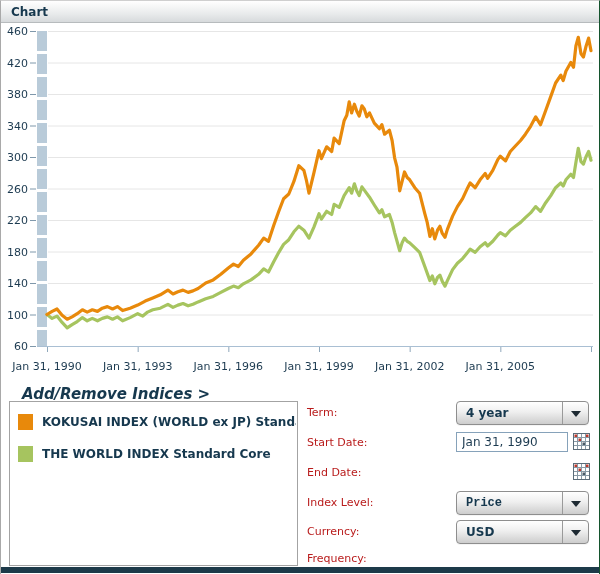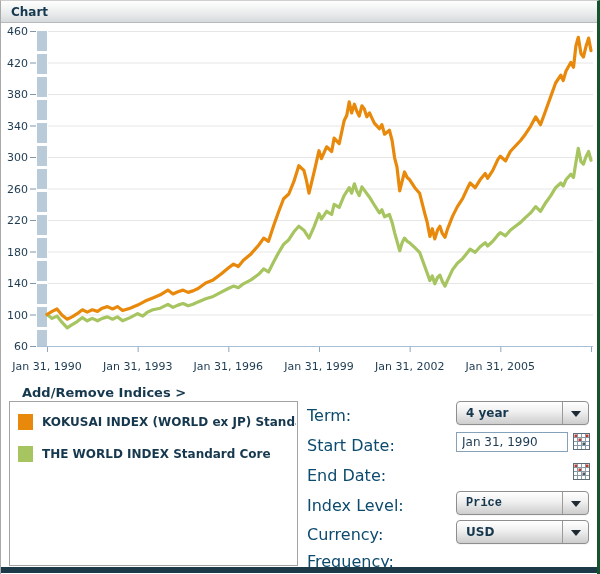--- a/index.html
+++ b/index.html
@@ -1,49 +1,49 @@
 <!DOCTYPE html>
 <html><head>
 <meta charset="utf-8">
 <style>
   * { margin:0; padding:0; box-sizing:border-box; }
   html,body { background:#fff; }
   body { font-family:"DejaVu Sans", sans-serif; }
   #app {
     position:relative; width:600px; height:574px; background:#fff; overflow:hidden;
-    border-left:1px solid #a9a9a9; border-right:3px solid #14532d; border-top:1px solid #cfcfcf;
+    border-left:1px solid #a9a9a9; border-right:1px solid #14532d; border-top:1px solid #cfcfcf;
   }
   .titlebar {
     position:absolute; left:0; top:0; width:100%; height:22px;
     background:linear-gradient(#ffffff,#e9ebec 60%,#d7dadc);
     border-bottom:1px solid #b7bbbd;
   }
   .titlebar .title {
     display:inline-block; padding-left:10px; line-height:21px;
     font-size:12px; font-weight:bold; color:#16384e;
   }
   #chart-svg { position:absolute; left:0; top:22px; }
   #chart-svg text { font-family:"DejaVu Sans", sans-serif; }
   .subhead {
-    position:absolute; top:384px; font-size:13px; font-weight:bold; color:#16384e;
-    text-decoration:none; white-space:nowrap;
+    position:absolute; top:384px; font-size:15px; font-weight:bold; color:#16384e;
+    text-decoration:none; white-space:nowrap;font-style:italic;
   }
   #add-remove { left:21px; cursor:pointer; }
   #update-attrs { left:310px; }
   .legend-box {
     position:absolute; left:8px; top:400px; width:289px; height:165px;
     border:1px solid #a3a3a3; background:#fff; overflow:hidden;
   }
   .legend-item { position:absolute; left:8px; width:278px; height:18px; }
   .legend-item .swatch { position:absolute; left:0; top:0; width:15px; height:16px; }
   .legend-item .ltext {
     position:absolute; left:24px; top:1px; right:0; font-size:12px; font-weight:bold;
     color:#16384e; white-space:nowrap; overflow:hidden;
   }
-  .flabel { position:absolute; left:306px; font-size:16px; color:#0c4a6e; white-space:nowrap; }
+  .flabel { position:absolute; left:306px; font-size:11px; color:#b91c1c; white-space:nowrap; }
   .dd {
     position:absolute; left:455px; width:133px; height:24px;
     border:1px solid #8e8e8e; border-radius:4px;
     background:linear-gradient(#ffffff,#efefef 45%,#cdcdcd);
     box-shadow:0 1px 0 #f5f5f5; cursor:pointer;
   }
   .dd-val {
     position:absolute; left:9px; top:4px; font-size:12px; font-weight:bold; color:#16384e;
     white-space:nowrap;
   }

